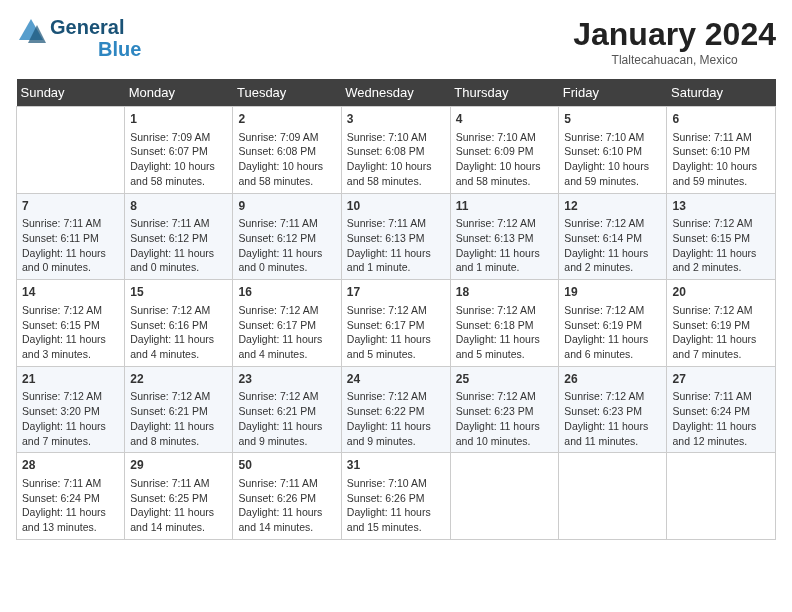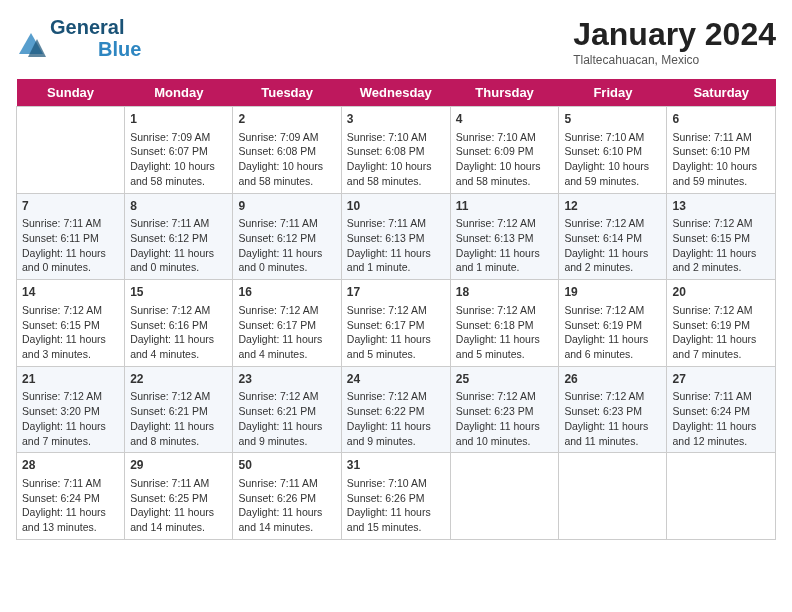--- a/index.html
+++ b/index.html
@@ -11,51 +11,51 @@
       padding: 16px;
     }
     .header {
       display: flex;
       justify-content: space-between;
       align-items: flex-start;
       margin-bottom: 12px;
     }
     .logo {
       display: flex;
-      align-items: flex-end;
+      align-items: flex-start;
     }
     .logo-icon {
       width: 30px;
       height: 30px;
       margin-right: 4px;
     }
     .title-block {
-      text-align: left;
+      text-align: center;
     }
     .calendar-title {
       font-size: 32px;
       font-weight: bold;
       color: #222;
     }
     .calendar-subtitle {
       font-size: 12px;
       color: #555;
     }
     table {
       width: 100%;
       border-collapse: collapse;
       font-size: 11px;
     }
     thead tr th {
-      background: #be185d;
+      background: #404040;
       color: #fff;
       padding: 6px 4px;
-      text-align: center;
+      text-align: left;
       font-size: 13px;
-      font-weight: bold;
+      font-weight: normal;
     }
     tbody tr td {
       border: 1px solid #ccc;
       vertical-align: top;
       padding: 4px 5px;
       width: 110px;
       min-height: 80px;
       color: #333;
       font-size: 10.5px;
       line-height: 1.4;

